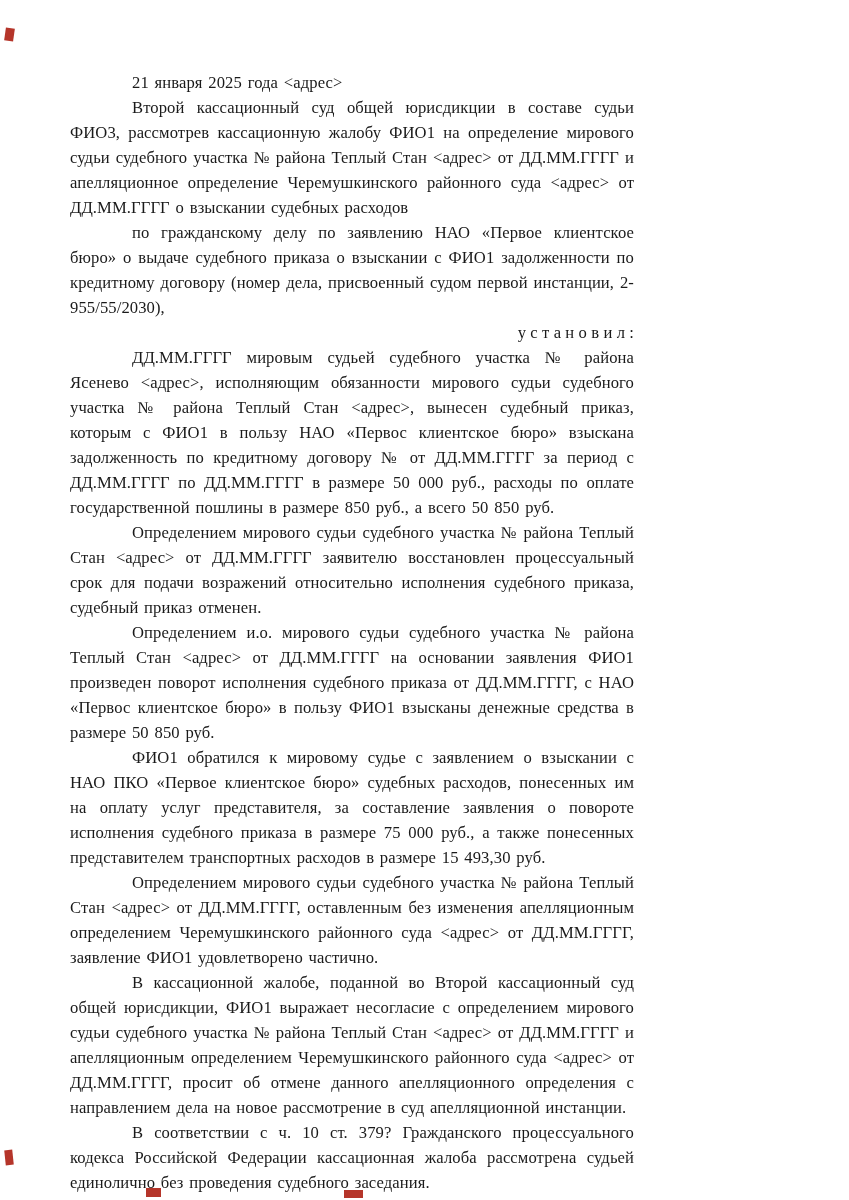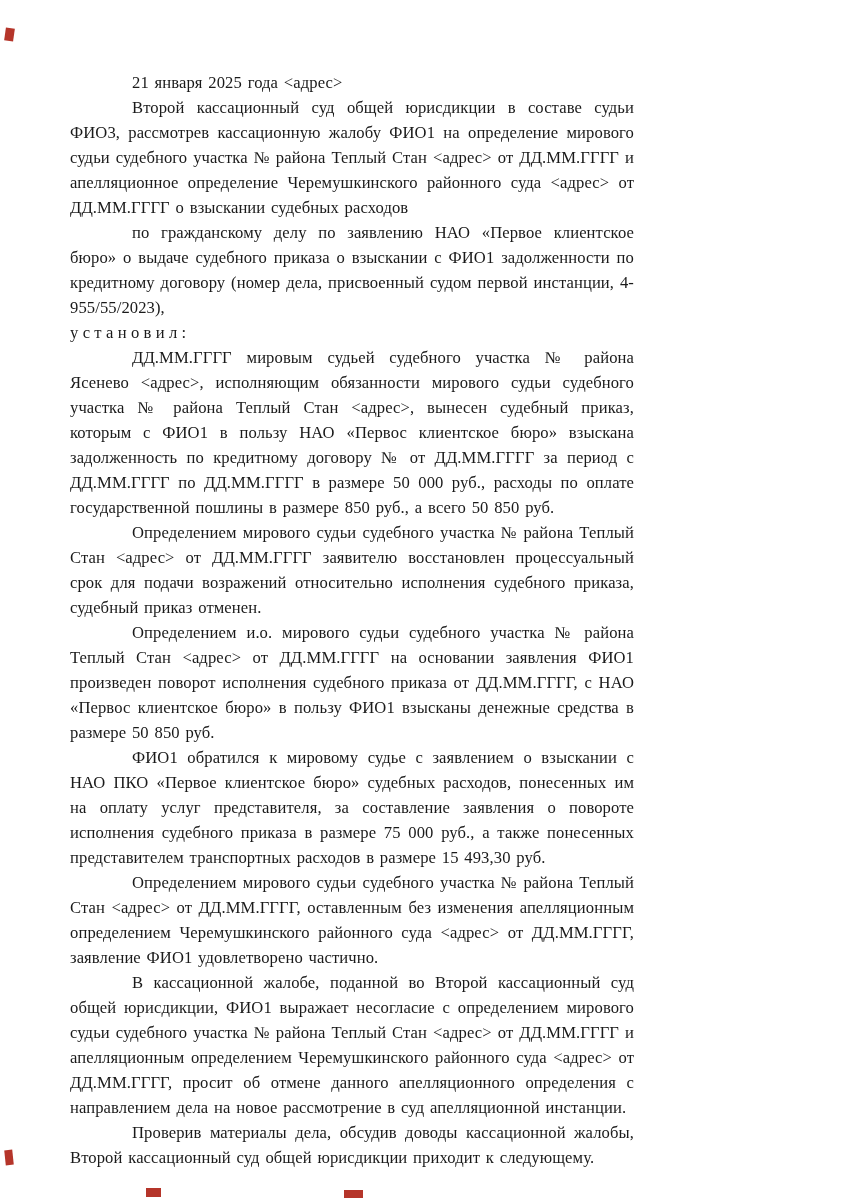--- a/index.html
+++ b/index.html
@@ -21,21 +21,21 @@
   .doc-body p {
     margin: 0;
     font-size: 16.6px;
     line-height: 25px;
     text-align: justify;
     text-indent: 62px;
     word-spacing: 1.5px;
     letter-spacing: 0.1px;
   }
   .doc-body p.centered {
-    text-align: left;
+    text-align: right;
     text-indent: 0;
     word-spacing: normal;
   }
   .scan-mark {
     position: absolute;
     background: #b5352a;
   }
   .mark-top-left    { left: 5px;   top: 28px;   width: 9px;  height: 13px; transform: rotate(8deg); }
   .mark-bottom-left { left: 5px;   top: 1150px; width: 8px;  height: 15px; transform: rotate(-6deg); }
   .mark-bottom-a    { left: 146px; top: 1188px; width: 15px; height: 9px; }
@@ -47,25 +47,26 @@
 <div class="page">
 
   <span class="scan-mark mark-top-left"></span>
   <span class="scan-mark mark-bottom-left"></span>
   <span class="scan-mark mark-bottom-a"></span>
   <span class="scan-mark mark-bottom-b"></span>
 
   <div class="doc-body">
     <p>21 января 2025 года &lt;адрес&gt;</p>
     <p>Второй кассационный суд общей юрисдикции в составе судьи ФИО3, рассмотрев кассационную жалобу ФИО1 на определение мирового судьи судебного участка № района Теплый Стан &lt;адрес&gt; от ДД.ММ.ГГГГ и апелляционное определение Черемушкинского районного суда &lt;адрес&gt; от ДД.ММ.ГГГГ о взыскании судебных расходов</p>
-    <p>по гражданскому делу по заявлению НАО «Первое клиентское бюро» о выдаче судебного приказа о взыскании с ФИО1 задолженности по кредитному договору (номер дела, присвоенный судом первой инстанции, 4-955/55/2023),</p>
+    <p>по гражданскому делу по заявлению НАО «Первое клиентское бюро» о выдаче судебного приказа о взыскании с ФИО1 задолженности по кредитному договору (номер дела, присвоенный судом первой инстанции, 2-955/55/2030),</p>
     <p class="centered">у с т а н о в и л :</p>
     <p>ДД.ММ.ГГГГ мировым судьей судебного участка № района Ясенево &lt;адрес&gt;, исполняющим обязанности мирового судьи судебного участка № района Теплый Стан &lt;адрес&gt;, вынесен судебный приказ, которым с ФИО1 в пользу НАО «Первос клиентское бюро» взыскана задолженность по кредитному договору № от ДД.ММ.ГГГГ за период с ДД.ММ.ГГГГ по ДД.ММ.ГГГГ в размере 50 000 руб., расходы по оплате государственной пошлины в размере 850 руб., а всего 50 850 руб.</p>
     <p>Определением мирового судьи судебного участка № района Теплый Стан &lt;адрес&gt; от ДД.ММ.ГГГГ заявителю восстановлен процессуальный срок для подачи возражений относительно исполнения судебного приказа, судебный приказ отменен.</p>
     <p>Определением и.о. мирового судьи судебного участка № района Теплый Стан &lt;адрес&gt; от ДД.ММ.ГГГГ на основании заявления ФИО1 произведен поворот исполнения судебного приказа от ДД.ММ.ГГГГ, с НАО «Первос клиентское бюро» в пользу ФИО1 взысканы денежные средства в размере 50 850 руб.</p>
     <p>ФИО1 обратился к мировому судье с заявлением о взыскании с НАО ПКО «Первое клиентское бюро» судебных расходов, понесенных им на оплату услуг представителя, за составление заявления о повороте исполнения судебного приказа в размере 75 000 руб., а также понесенных представителем транспортных расходов в размере 15 493,30 руб.</p>
     <p>Определением мирового судьи судебного участка № района Теплый Стан &lt;адрес&gt; от ДД.ММ.ГГГГ, оставленным без изменения апелляционным определением Черемушкинского районного суда &lt;адрес&gt; от ДД.ММ.ГГГГ, заявление ФИО1 удовлетворено частично.</p>
     <p>В кассационной жалобе, поданной во Второй кассационный суд общей юрисдикции, ФИО1 выражает несогласие с определением мирового судьи судебного участка № района Теплый Стан &lt;адрес&gt; от ДД.ММ.ГГГГ и апелляционным определением Черемушкинского районного суда &lt;адрес&gt; от ДД.ММ.ГГГГ, просит об отмене данного апелляционного определения с направлением дела на новое рассмотрение в суд апелляционной инстанции.</p>
+    <p>В соответствии с ч. 10 ст. 379? Гражданского процессуального кодекса Российской Федерации кассационная жалоба рассмотрена судьей единолично без проведения судебного заседания.</p>
     <p>Проверив материалы дела, обсудив доводы кассационной жалобы, Второй кассационный суд общей юрисдикции приходит к следующему.</p>
 
   </div>
 
 </div>
 
 </body></html>

